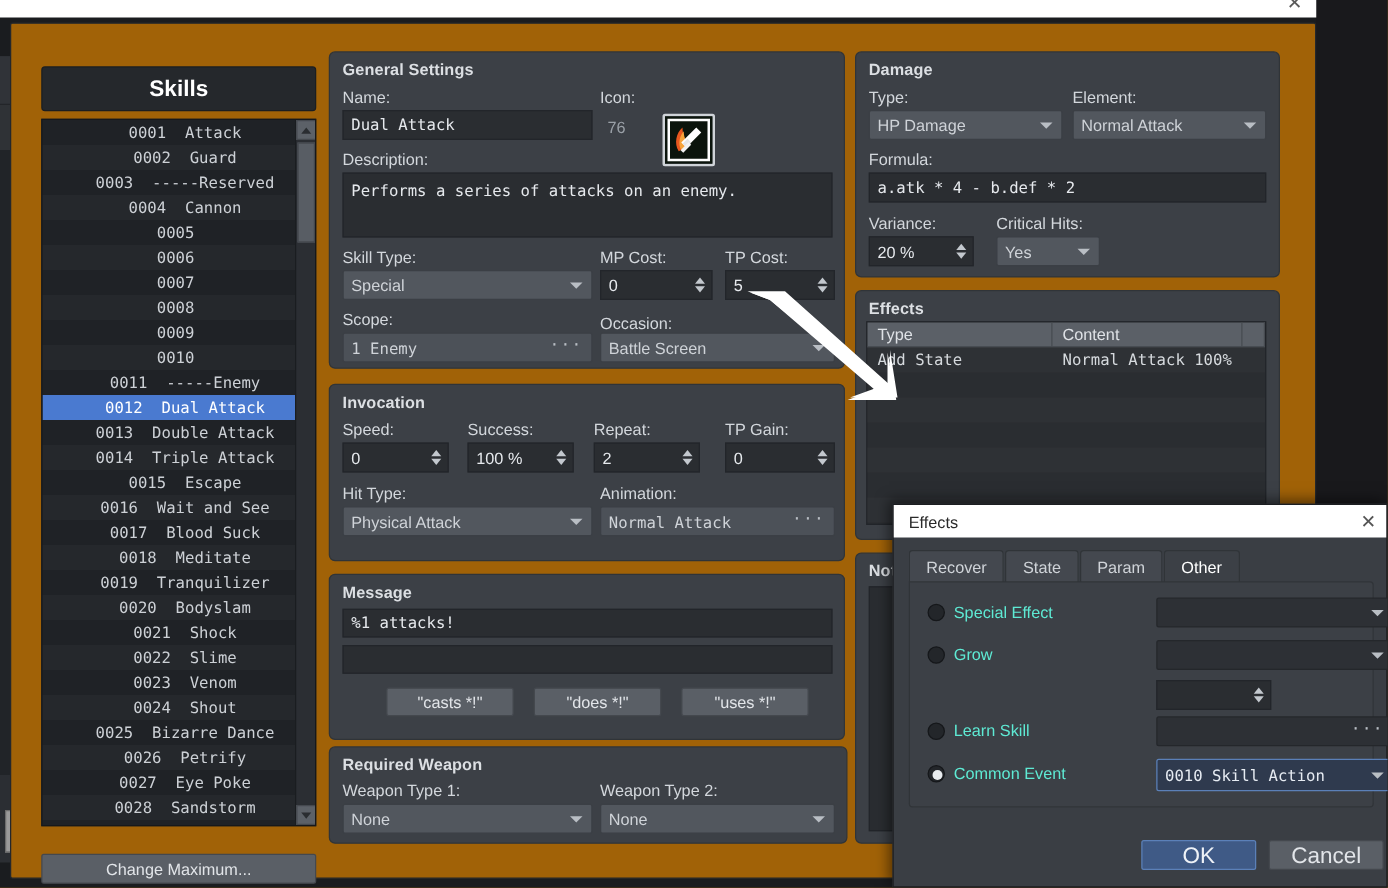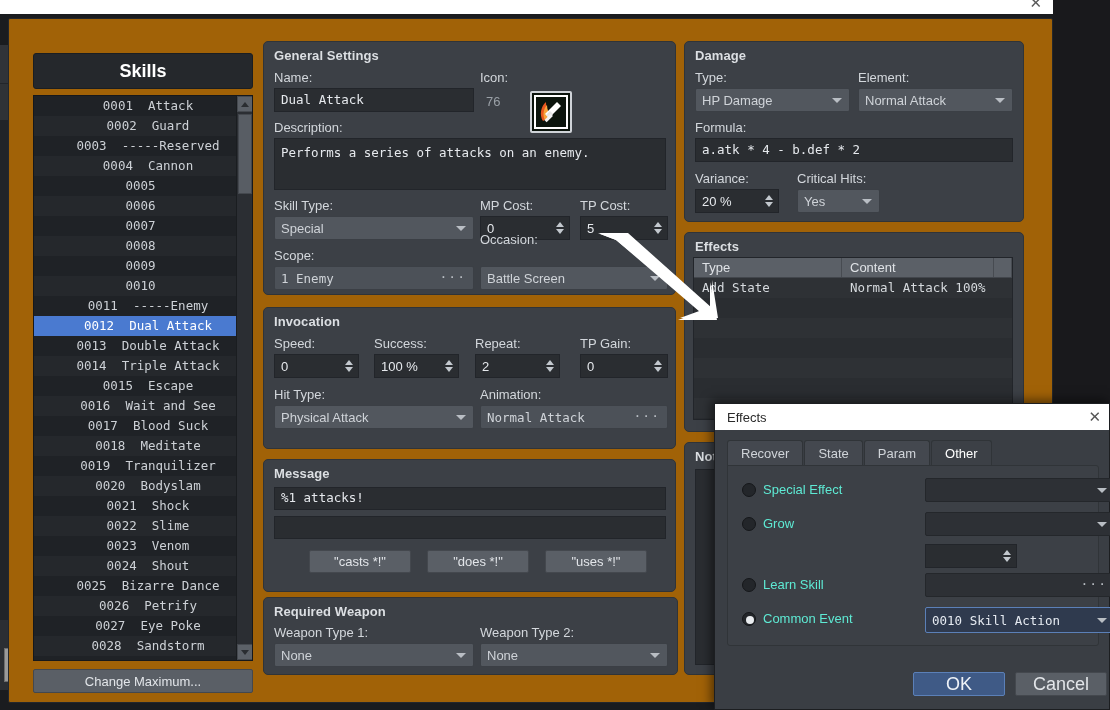--- a/index.html
+++ b/index.html
@@ -167,21 +167,21 @@
     display: flex; align-items: center; justify-content: center;
   }
   .lscroll .sbtn.top { top: 0; } .lscroll .sbtn.bot { bottom: 0; }
   .lscroll .tri-u { width:0;height:0;border-left:4px solid transparent;border-right:4px solid transparent;border-bottom:5px solid #2a2d31; }
   .lscroll .tri-d { width:0;height:0;border-left:4px solid transparent;border-right:4px solid transparent;border-top:5px solid #2a2d31; }
   .lscroll .thumb {
     position: absolute; left: 1px; top: 18px; width: 14px; height: 80px;
     background: #585d64; border: 1px solid #44484e;
   }
   .changemax {
-    position: absolute; left: 24px; top: 650px; width: 220px; height: 24px;
+    position: absolute; left: 24px; top: 664px; width: 220px; height: 24px;
   }
 
   
   .efftbl {
     position: absolute; left: 8px; top: 24px; width: 320px; height: 163px;
     background: #2a2d31; border: 1px solid #22252a;
   }
   .effhead { display: flex; height: 20px; background: #5b6067; border-bottom: 1px solid #42464c; }
   .effhead div {
     font-size: 13px; color: #dfe2e6; line-height: 20px; padding-left: 8px;
@@ -349,21 +349,21 @@
         <span class="up"></span>
         <span class="dn"></span>
       </div>
 
       <div class="lbl" style="left:10px; top:206px;">Scope:</div>
       <div class="pick" style="left:10px; top:224px; width:200px; height:24px;">
         <span>1 Enemy</span>
         <span class="dots">···</span>
       </div>
 
-      <div class="lbl" style="left:216px; top:190px;">Occasion:</div>
+      <div class="lbl" style="left:216px; top:209px;">Occasion:</div>
       <div class="combo" style="left:216px; top:224px; width:188px; height:24px;">
         <span>Battle Screen</span>
         <span class="arrow"></span>
       </div>
     </div>
 
     <div class="iconbox">
       <svg width="38" height="38" viewBox="0 0 38 38">
         <rect x="0" y="0" width="38" height="38" fill="#0b140c"></rect>
         <rect x="3" y="3" width="32" height="32" fill="none" stroke="#ffffff" stroke-width="2"></rect>

